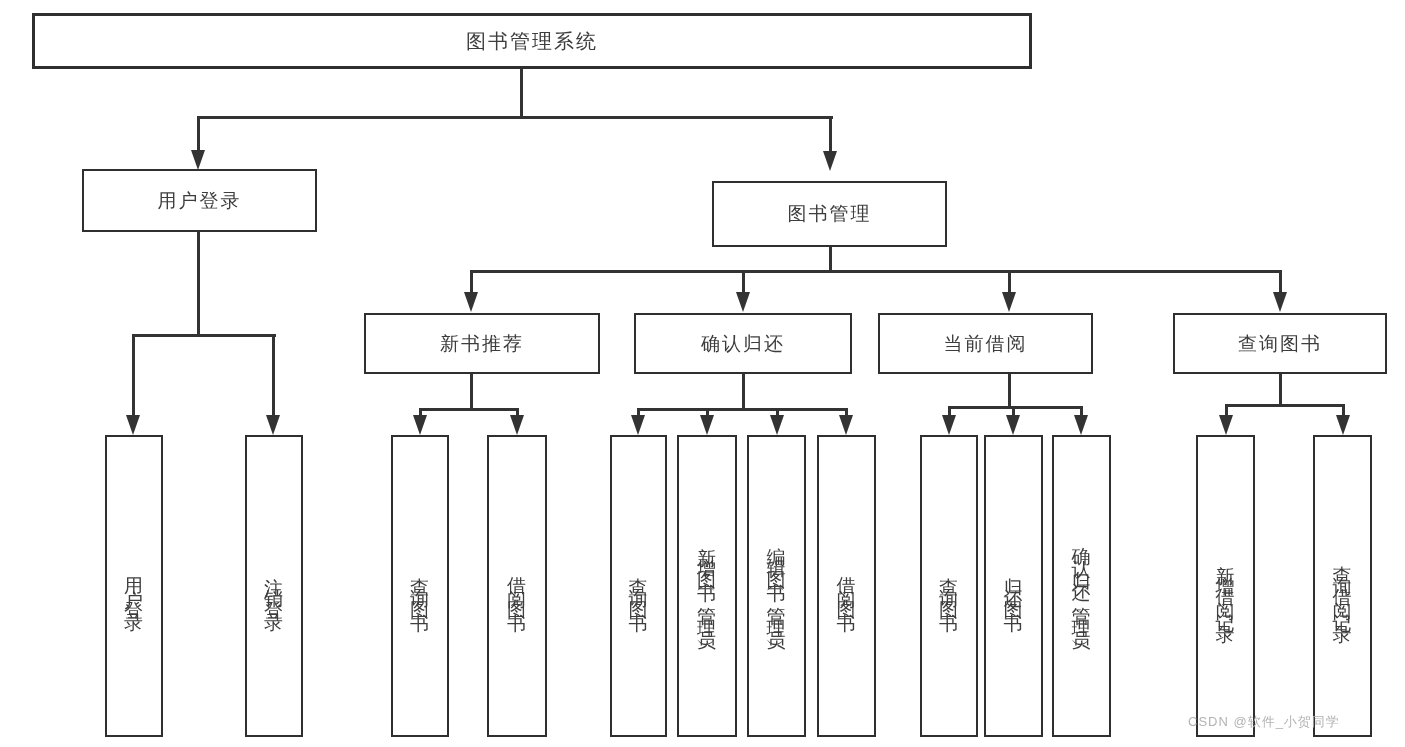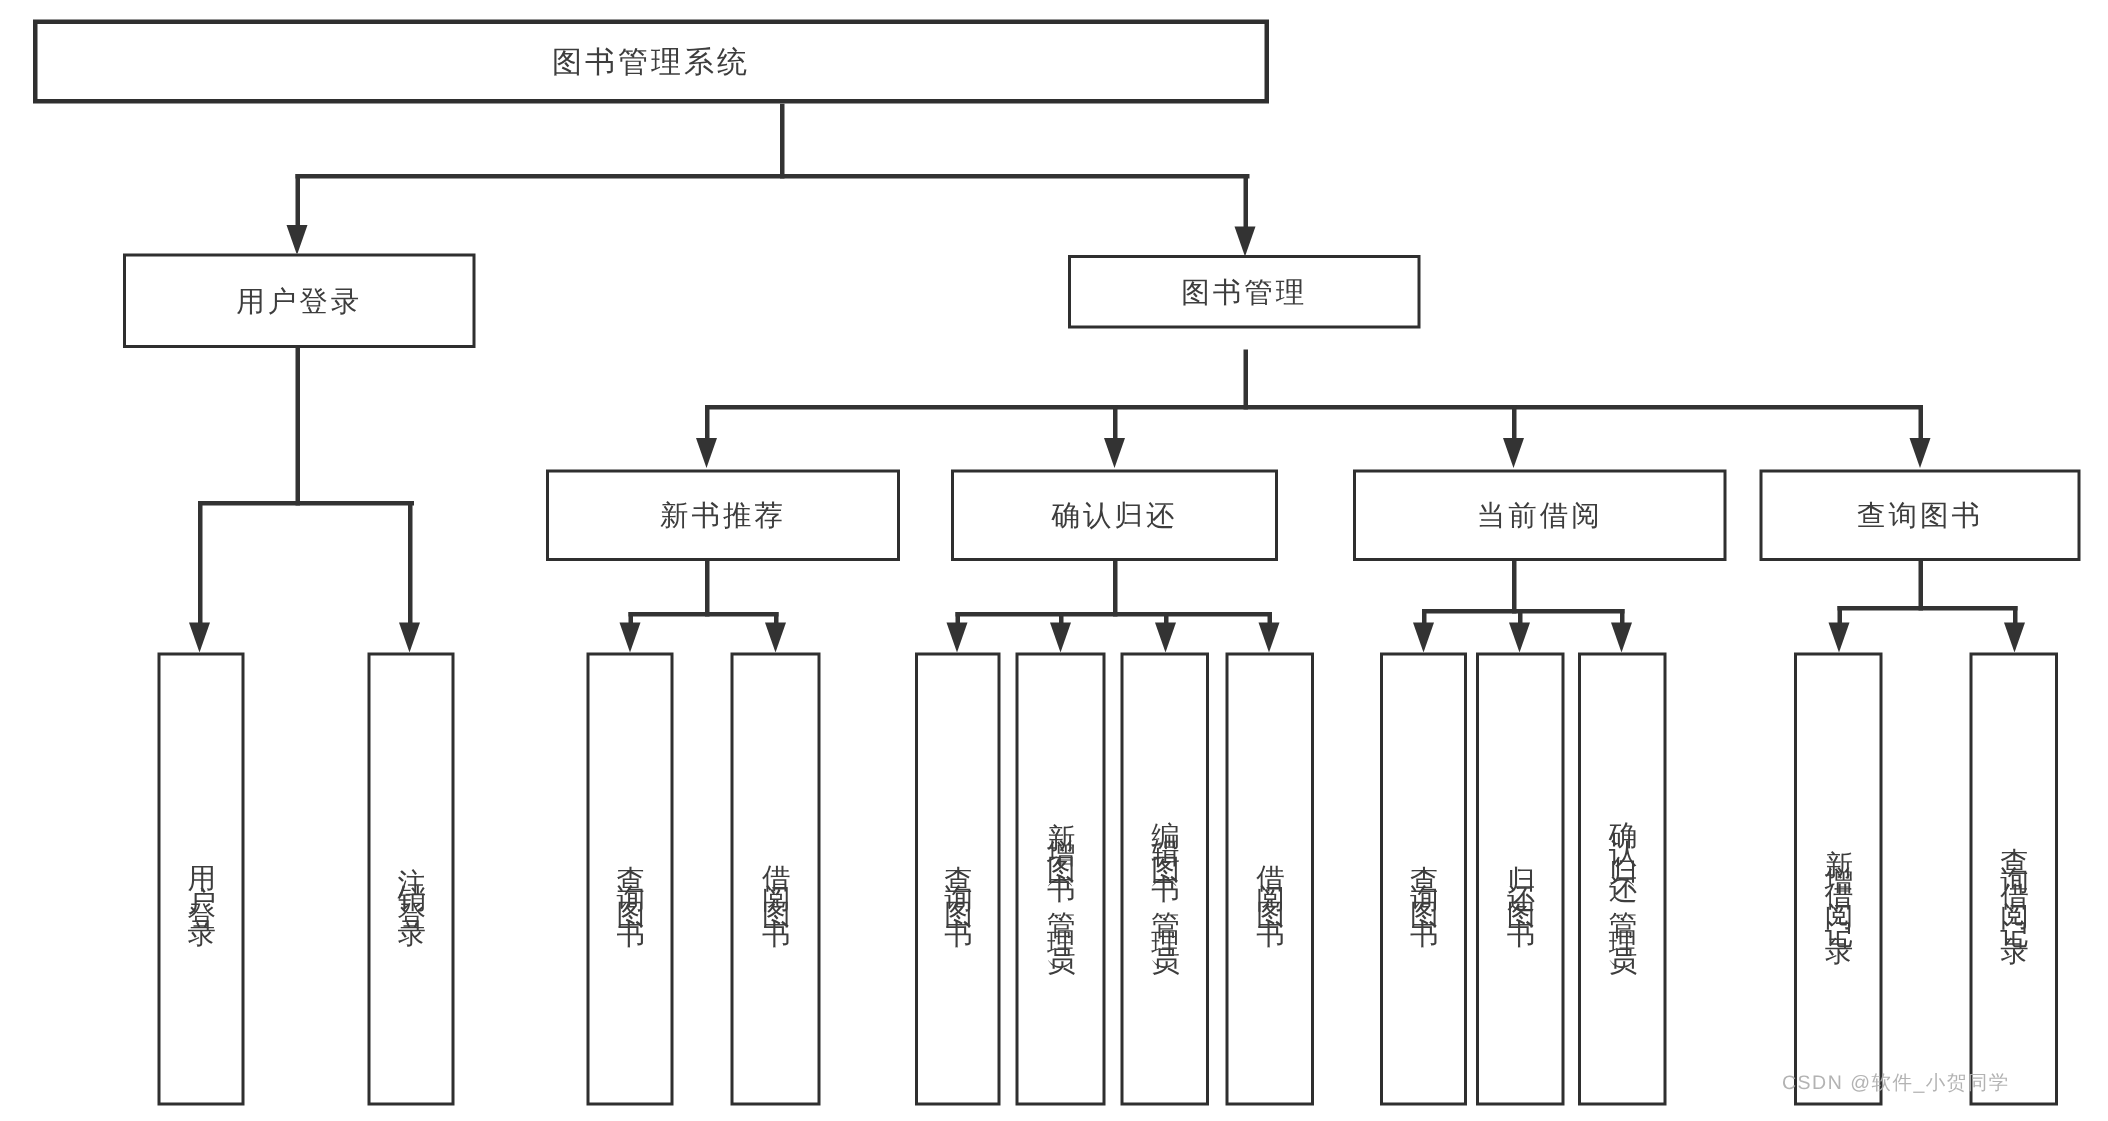--- a/index.html
+++ b/index.html
@@ -104,41 +104,41 @@
   <div class="vl" style="left:1080px;top:406px;height:12px"></div>
   <div class="tri" style="left:1074px;top:415px"></div>
 
   <div class="vl" style="left:1279px;top:374px;height:33px"></div>
   <div class="hl" style="left:1225px;top:404px;width:120px"></div>
   <div class="vl" style="left:1225px;top:404px;height:14px"></div>
   <div class="tri" style="left:1219px;top:415px"></div>
   <div class="vl" style="left:1342px;top:404px;height:14px"></div>
   <div class="tri" style="left:1336px;top:415px"></div>
 
-  <div class="node h root" style="left:22px;top:13px;width:824px;height:56px">
+  <div class="node h root" style="left:32px;top:13px;width:1000px;height:56px">
     <span>图书管理系统</span>
   </div>
 
   <div class="node h" style="left:82px;top:169px;width:235px;height:63px">
     <span>用户登录</span>
   </div>
 
-  <div class="node h" style="left:712px;top:170px;width:235px;height:49px">
+  <div class="node h" style="left:712px;top:181px;width:235px;height:66px">
     <span>图书管理</span>
   </div>
 
   <div class="node h" style="left:364px;top:313px;width:236px;height:61px">
     <span>新书推荐</span>
   </div>
 
   <div class="node h" style="left:634px;top:313px;width:218px;height:61px">
     <span>确认归还</span>
   </div>
 
-  <div class="node h" style="left:902px;top:313px;width:249px;height:61px">
+  <div class="node h" style="left:878px;top:313px;width:215px;height:61px">
     <span>当前借阅</span>
   </div>
 
   <div class="node h" style="left:1173px;top:313px;width:214px;height:61px">
     <span>查询图书</span>
   </div>
 
   <div class="node v" style="left:105px;top:435px;width:58px;height:302px">
     <span>用户登录</span>
   </div>

